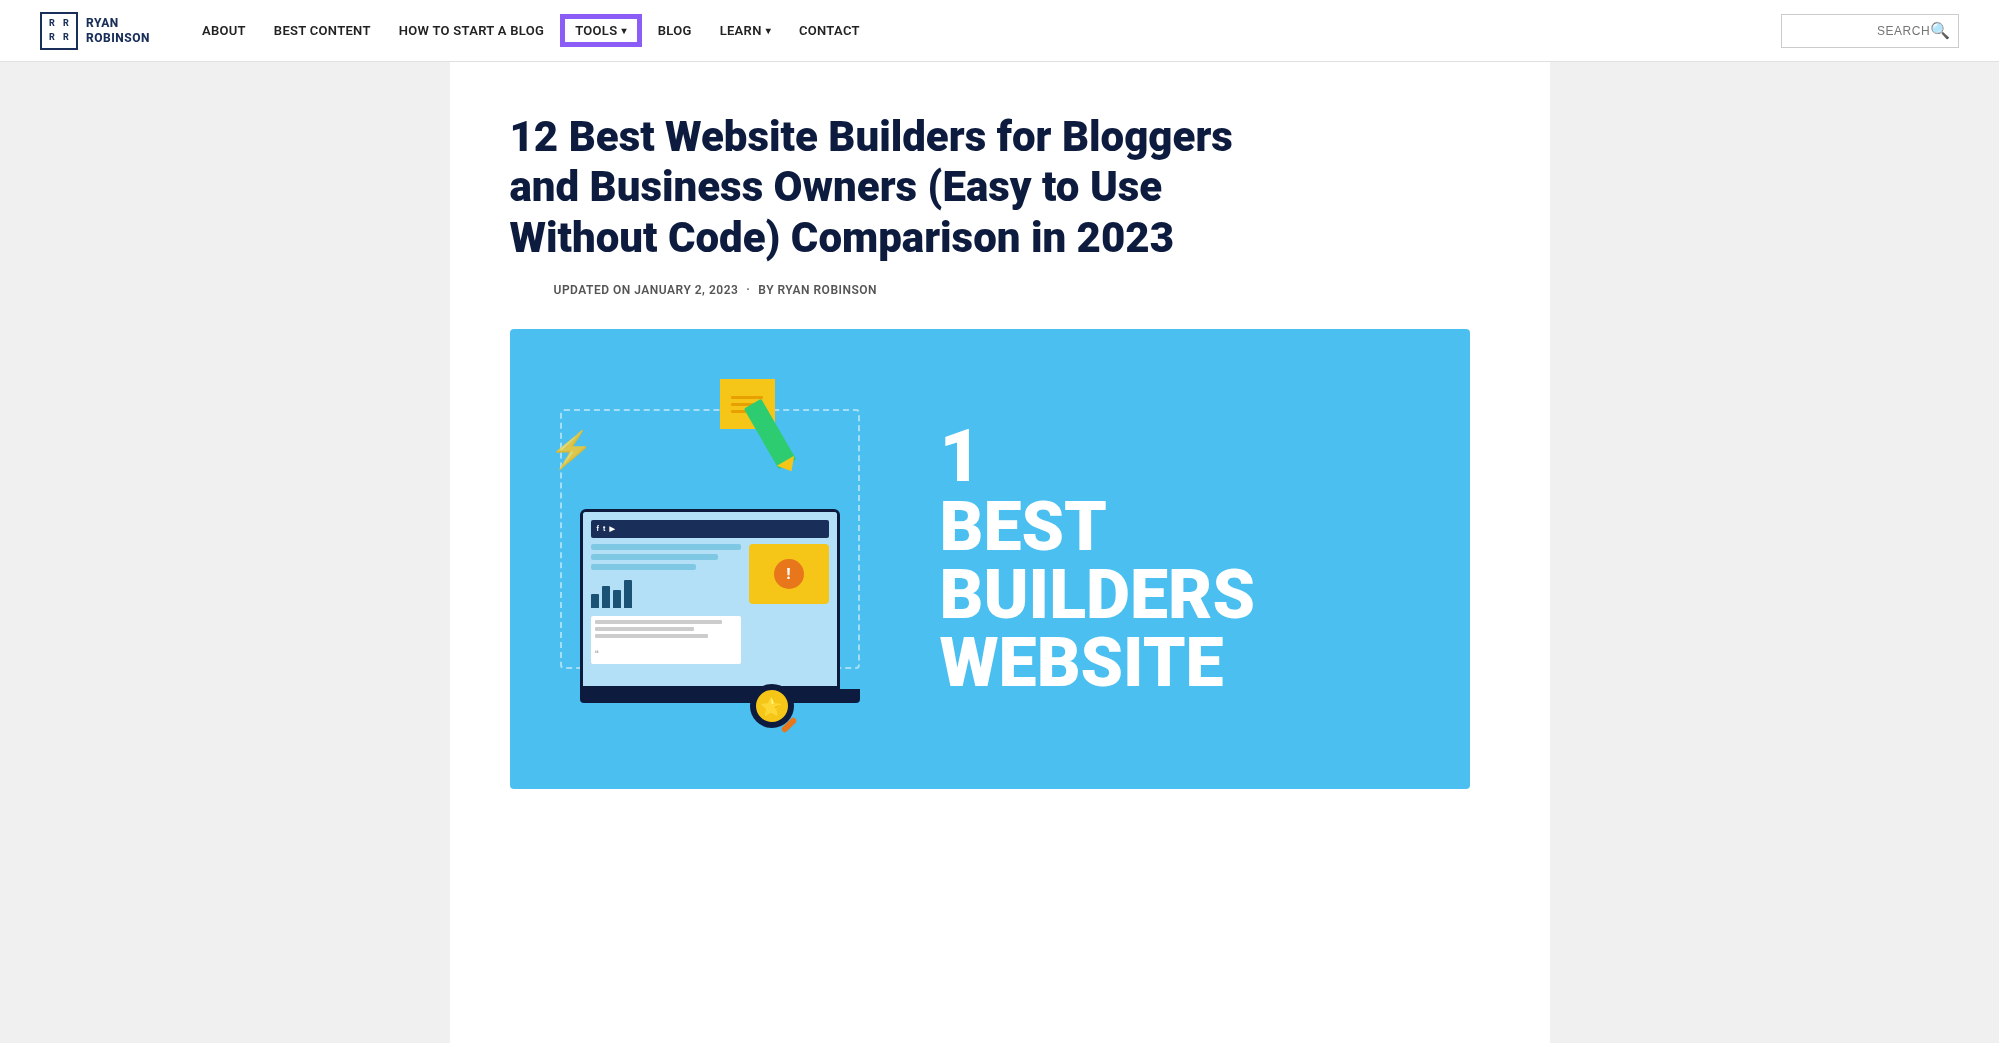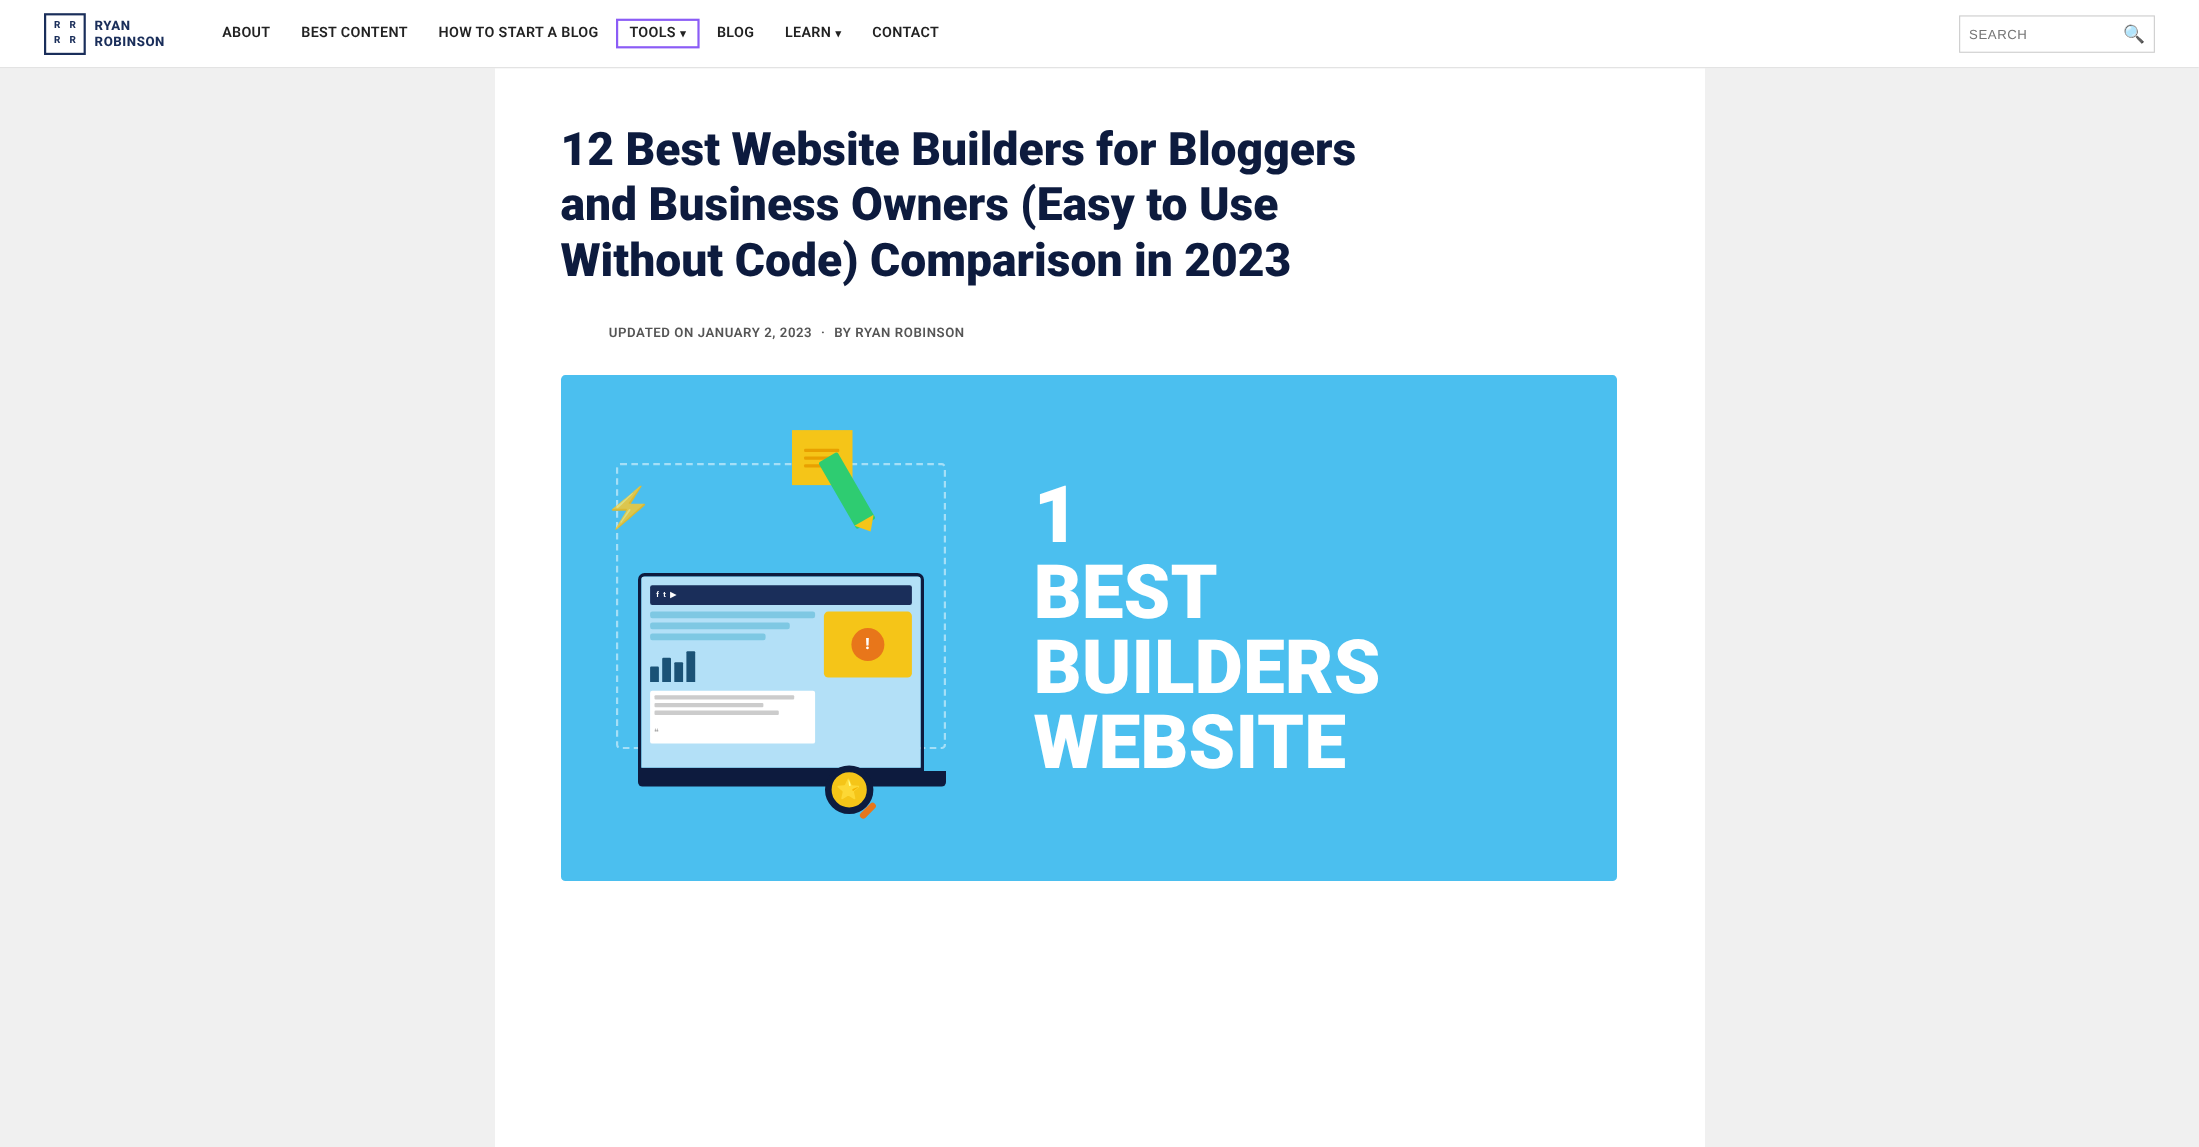--- a/index.html
+++ b/index.html
@@ -80,21 +80,21 @@
       color: #222;
       text-decoration: none;
       padding: 6px 12px;
       letter-spacing: 0.3px;
       text-transform: uppercase;
       white-space: nowrap;
       cursor: pointer;
     }
 
     .nav-item.active {
-      border: 2px solid #8b5cf6;
+      border: 5px solid #8b5cf6;
       padding: 4px 10px;
     }
 
     .nav-item.has-dropdown {
       display: flex;
       align-items: center;
       gap: 4px;
     }
 
     .nav-item.has-dropdown::after {
@@ -114,20 +114,21 @@
 
     .search-input {
       border: none;
       outline: none;
       font-size: 12px;
       color: #8b5cf6;
       width: 140px;
       background: transparent;
       text-transform: uppercase;
       letter-spacing: 0.5px;
+      text-align: right;
     }
 
     .search-icon {
       color: #222;
       font-size: 16px;
       cursor: pointer;
     }
 
     
     .page-wrapper {
@@ -142,21 +143,21 @@
       background: #ffffff;
       padding: 50px 60px 60px;
       min-height: calc(100vh - 62px);
     }
 
     .article-title {
       font-size: 42px;
       font-weight: 900;
       color: #0d1b3e;
       line-height: 1.2;
-      margin-bottom: 32px;
+      margin-bottom: 20px;
       max-width: 800px;
     }
 
     .article-meta {
       display: flex;
       align-items: center;
       gap: 8px;
       margin-bottom: 32px;
       font-size: 12px;
       color: #555;

